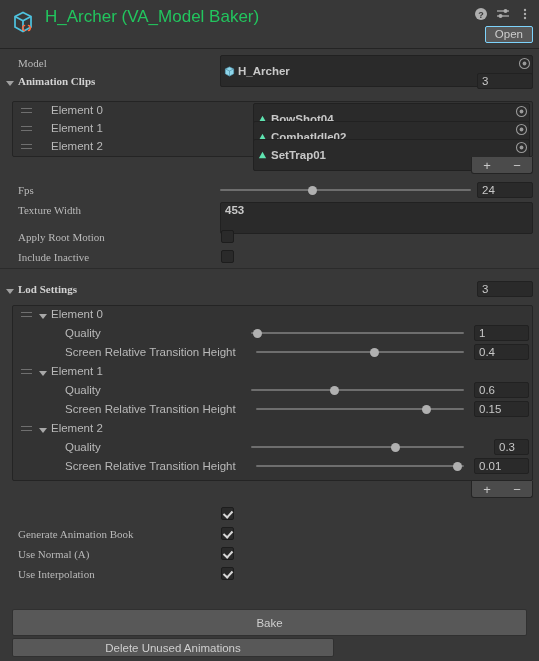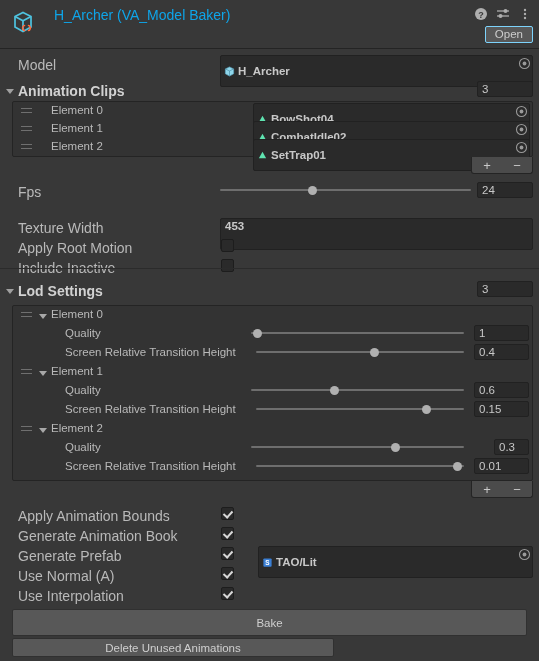--- a/index.html
+++ b/index.html
@@ -10,33 +10,33 @@
     font-size:11.5px;
     color:#b9b9b9;
     overflow:hidden;
     -webkit-font-smoothing:antialiased;
   }
   .panel{width:539px;height:661px;position:relative;}
 
   
   .header{height:48px;position:relative;border-bottom:1px solid #242424;}
   .comp-icon{position:absolute;left:8px;top:7px;width:32px;height:32px;}
-  .title{position:absolute;left:54px;top:7px;font-size:14px;color:#0ea5e9;}
+  .title{position:absolute;left:45px;top:7px;font-size:17px;color:#22c55e;}
   .hdr-icons{position:absolute;right:7px;top:7px;display:flex;gap:8px;align-items:center;}
   .hdr-ic{width:14px;height:14px;cursor:pointer;display:block;}
   .open-btn{
     position:absolute;right:6px;top:26px;
     background:#585858;border:1px solid #7dd3fc;border-radius:2px;
     color:#cdcdcd;font-size:11.5px;padding:1px 9px 2px;cursor:pointer;
   }
 
   
   .row{position:relative;height:18px;margin-top:1px;}
-  .lbl{position:absolute;left:18px;top:2px;font-size:14px;color:#b9b9b9;white-space:nowrap;}
-  .sec-hdr{position:relative;height:19px;margin-top:8px;}
+  .lbl{position:absolute;left:18px;top:2px;font-size:11px;color:#b9b9b9;white-space:nowrap;font-family:Liberation Serif, serif;}
+  .sec-hdr{position:relative;height:19px;margin-top:0;}
   .sec-hdr .lbl{left:18px;font-weight:bold;color:#d2d2d2;top:2px;}
   .foldout{
     position:absolute;width:0;height:0;
     border-left:4.5px solid transparent;border-right:4.5px solid transparent;
     border-top:5.5px solid #a0a0a0;
     left:6px;top:8px;cursor:pointer;
   }
 
   
   .field{
@@ -260,28 +260,28 @@
       <span class="lbl">Fps</span>
       <div class="sl" id="fps-slider" style="left:220px;right:68px;top:0;">
         <span class="track"></span>
         <span class="knob" style="left: 37%;"></span>
       </div>
       <div class="numfield" style="right:6px;top:0;width:56px;">
         <span>24</span>
       </div>
     </div>
 
-    <div class="row" style="margin-top:18px;">
+    <div class="row" style="margin-top:2px;">
       <span class="lbl">Texture Width</span>
       <div class="field" style="left:220px;right:6px;top:0;width:auto;">
         <span>453</span>
       </div>
     </div>
 
-    <div class="row" style="margin-top:2px;padding-left:14px;">
+    <div class="row" style="margin-top:9px;padding-left:14px;">
       <span class="lbl">Apply Root Motion</span>
       <span class="cb" id="cb-root" style="left:221px;top:1px;"></span>
     </div>
 
     <div class="row" style="margin-top:2px;">
       <span class="lbl">Include Inactive</span>
       <span class="cb" id="cb-inactive" style="left:221px;top:1px;"></span>
     </div>
   </div>
 
@@ -385,47 +385,27 @@
     </div>
   </div>
 
   <div class="lfoot" style="top:481px;right:6px;">
     <span>+</span>
     <span>−</span>
   </div>
 
   <div style="position:absolute;top:506px;left:0;right:0;">
     <div class="row" style="margin-top:0;">
-      <span class="lbl">Apply Animation Bounds</span>
       <span class="cb on" style="left:221px;top:1px;"></span>
     </div>
     <div class="row" style="margin-top:2px;">
       <span class="lbl">Generate Animation Book</span>
       <span class="cb on" style="left:221px;top:1px;"></span>
     </div>
     <div class="row" style="margin-top:2px;">
-      <span class="lbl">Generate Prefab</span>
-      <span class="cb on" style="left:221px;top:1px;"></span>
-      <div class="field objfield" style="left:258px;right:6px;top:0;width:auto;">
-        <span style="display:flex;align-items:center;">
-          <svg width="11" height="11" viewBox="0 0 12 12">
-            <rect x="1.5" y="1.5" width="9" height="9" rx="1" fill="#3b7fd4"></rect>
-            <text x="6" y="8.6" font-size="7" text-anchor="middle" fill="#ffffff" font-family="Liberation Sans, sans-serif">S</text>
-          </svg>
-        </span>
-        <span class="txt">TAO/Lit</span>
-        <span class="objsel">
-          <svg width="13" height="13" viewBox="0 0 13 13">
-              <circle cx="6.5" cy="6.5" r="5" fill="none" stroke="#9a9a9a" stroke-width="1.1"></circle>
-              <circle cx="6.5" cy="6.5" r="1.9" fill="#9a9a9a"></circle>
-            </svg>
-        </span>
-      </div>
-    </div>
-    <div class="row" style="margin-top:2px;">
       <span class="lbl">Use Normal (A)</span>
       <span class="cb on" style="left:221px;top:1px;"></span>
     </div>
     <div class="row" style="margin-top:2px;">
       <span class="lbl">Use Interpolation</span>
       <span class="cb on" style="left:221px;top:1px;"></span>
     </div>
   </div>
 
   <div class="btn" style="left:12px;width:322px;top:638px;height:19px;">Delete Unused Animations</div>

